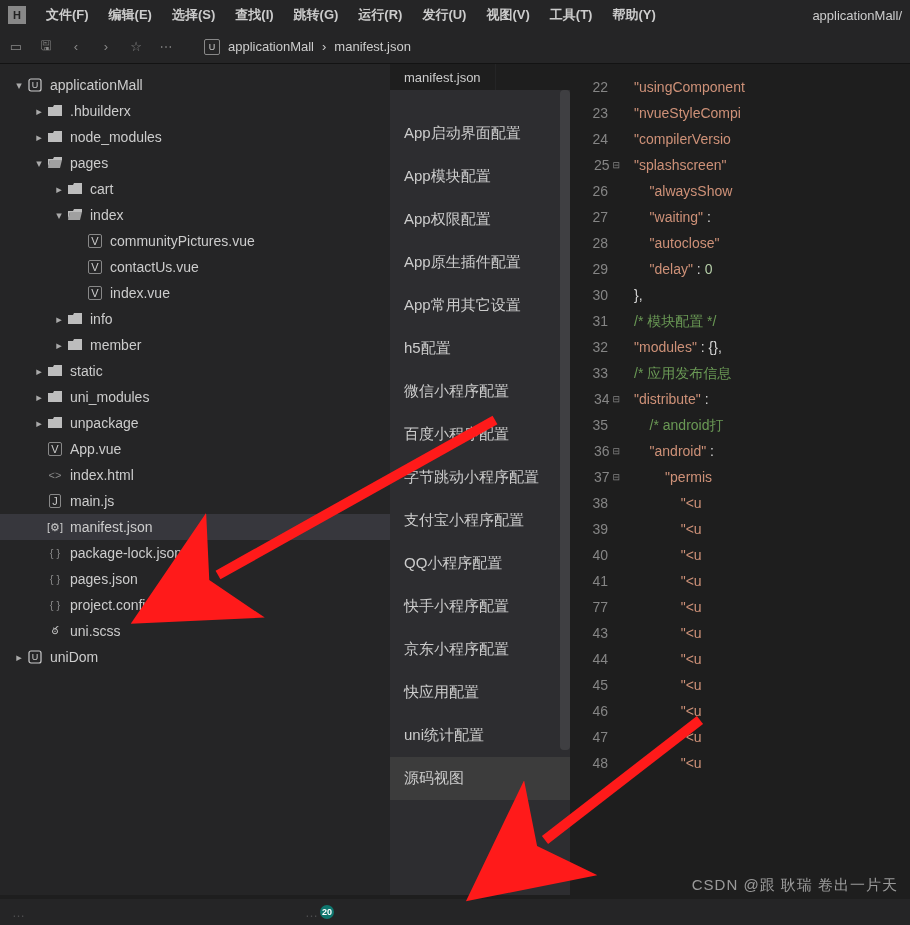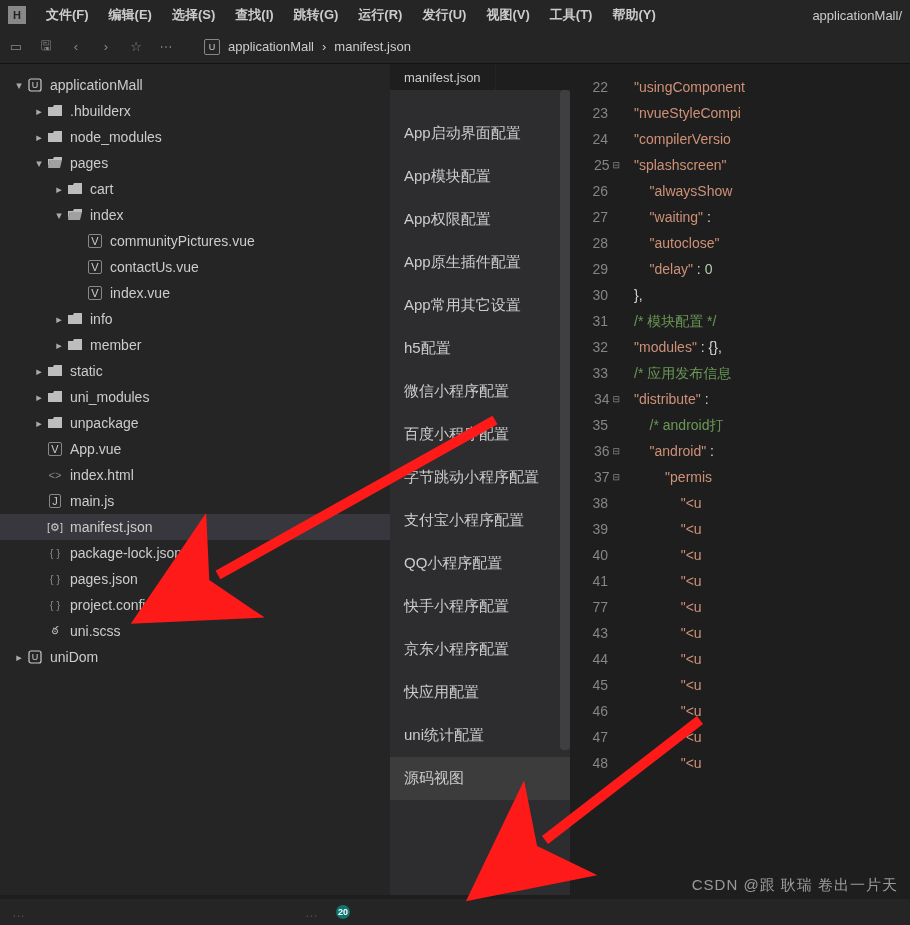--- a/index.html
+++ b/index.html
@@ -37,21 +37,21 @@
 .gutter .fold { position: relative; padding-left: 24px; }
 .gutter .fold::after { content: "⊟"; position: absolute; right: -12px; top: 0; font-size: 9px; color: #858585; }
 .code { flex: 1; padding: 10px 0 0 18px; font-family: Consolas, monospace; font-size: 14px; line-height: 26px; white-space: pre; overflow: hidden; }
 .s-str { color: #ce9178; }
 .s-pun { color: #d4d4d4; }
 .s-num { color: #b5cea8; }
 .s-cmt { color: #6a9955; }
 
 .watermark { position: absolute; right: 12px; bottom: 30px; color: rgba(220,220,220,0.65); font-size: 15px; letter-spacing: 1px; margin-top: 20px; }
 .statusbar { position: absolute; bottom: 0; left: 0; right: 0; height: 26px; background: #252526; display:flex; align-items:center; padding:0 12px; color:#888;}
-.statusbar .badge { background:#0f766e; color:#fff; border-radius:50%; width:14px; height:14px; font-size:9px; display:inline-flex; align-items:center; justify-content:center; margin-left:18px;font-weight:bold;}
+.statusbar .badge { background:#0f766e; color:#fff; border-radius:50%; width:14px; height:14px; font-size:9px; display:inline-flex; align-items:center; justify-content:center; margin-left:2px;font-weight:bold;}
 
 .arrow-layer { position: absolute; top: 0; left: 0; width: 100%; height: 100%; pointer-events: none; }
 </style>
 </head>
 <body>
 
 <div class="menubar">
   <div class="logo">H</div>
   <div id="menu-items" style="display: flex; font-weight: bold;">
       <div class="menu-item">文件(F)</div>

